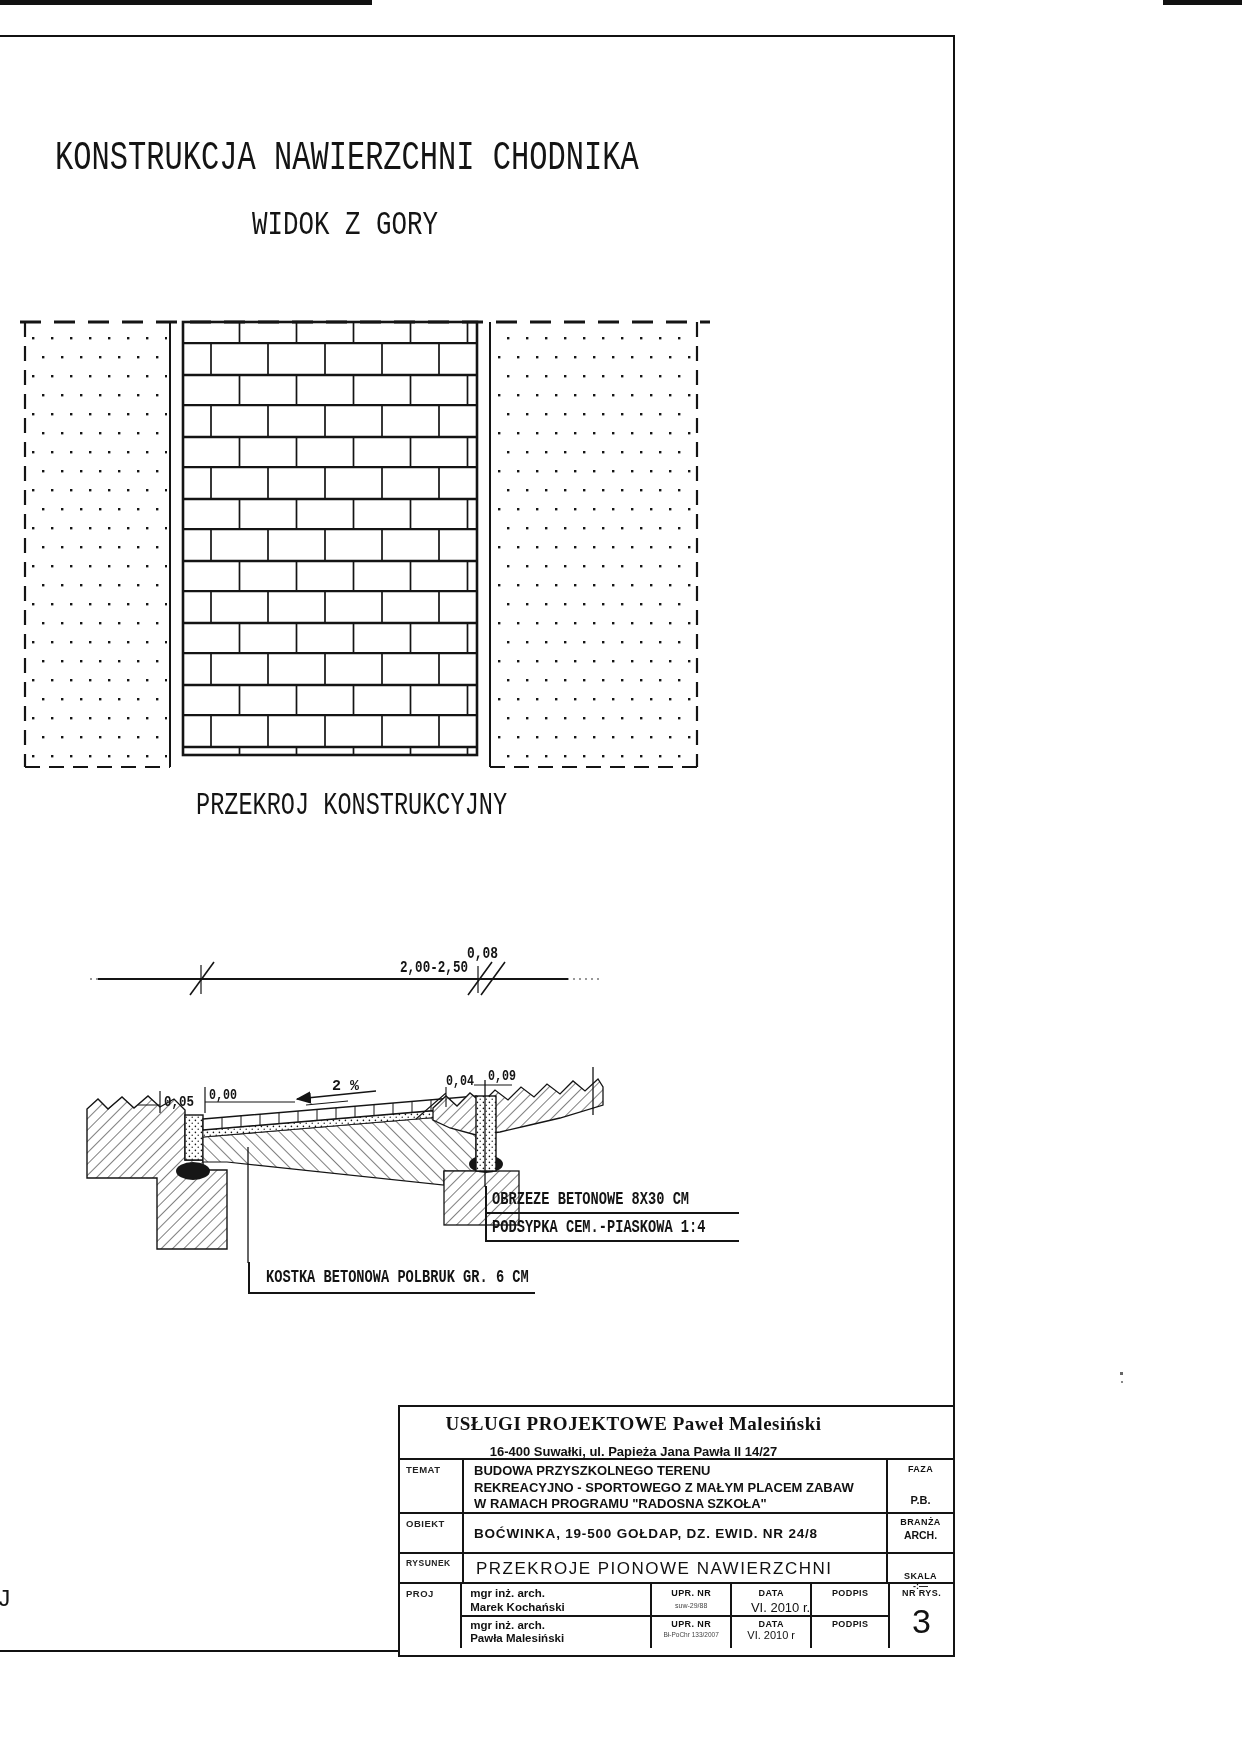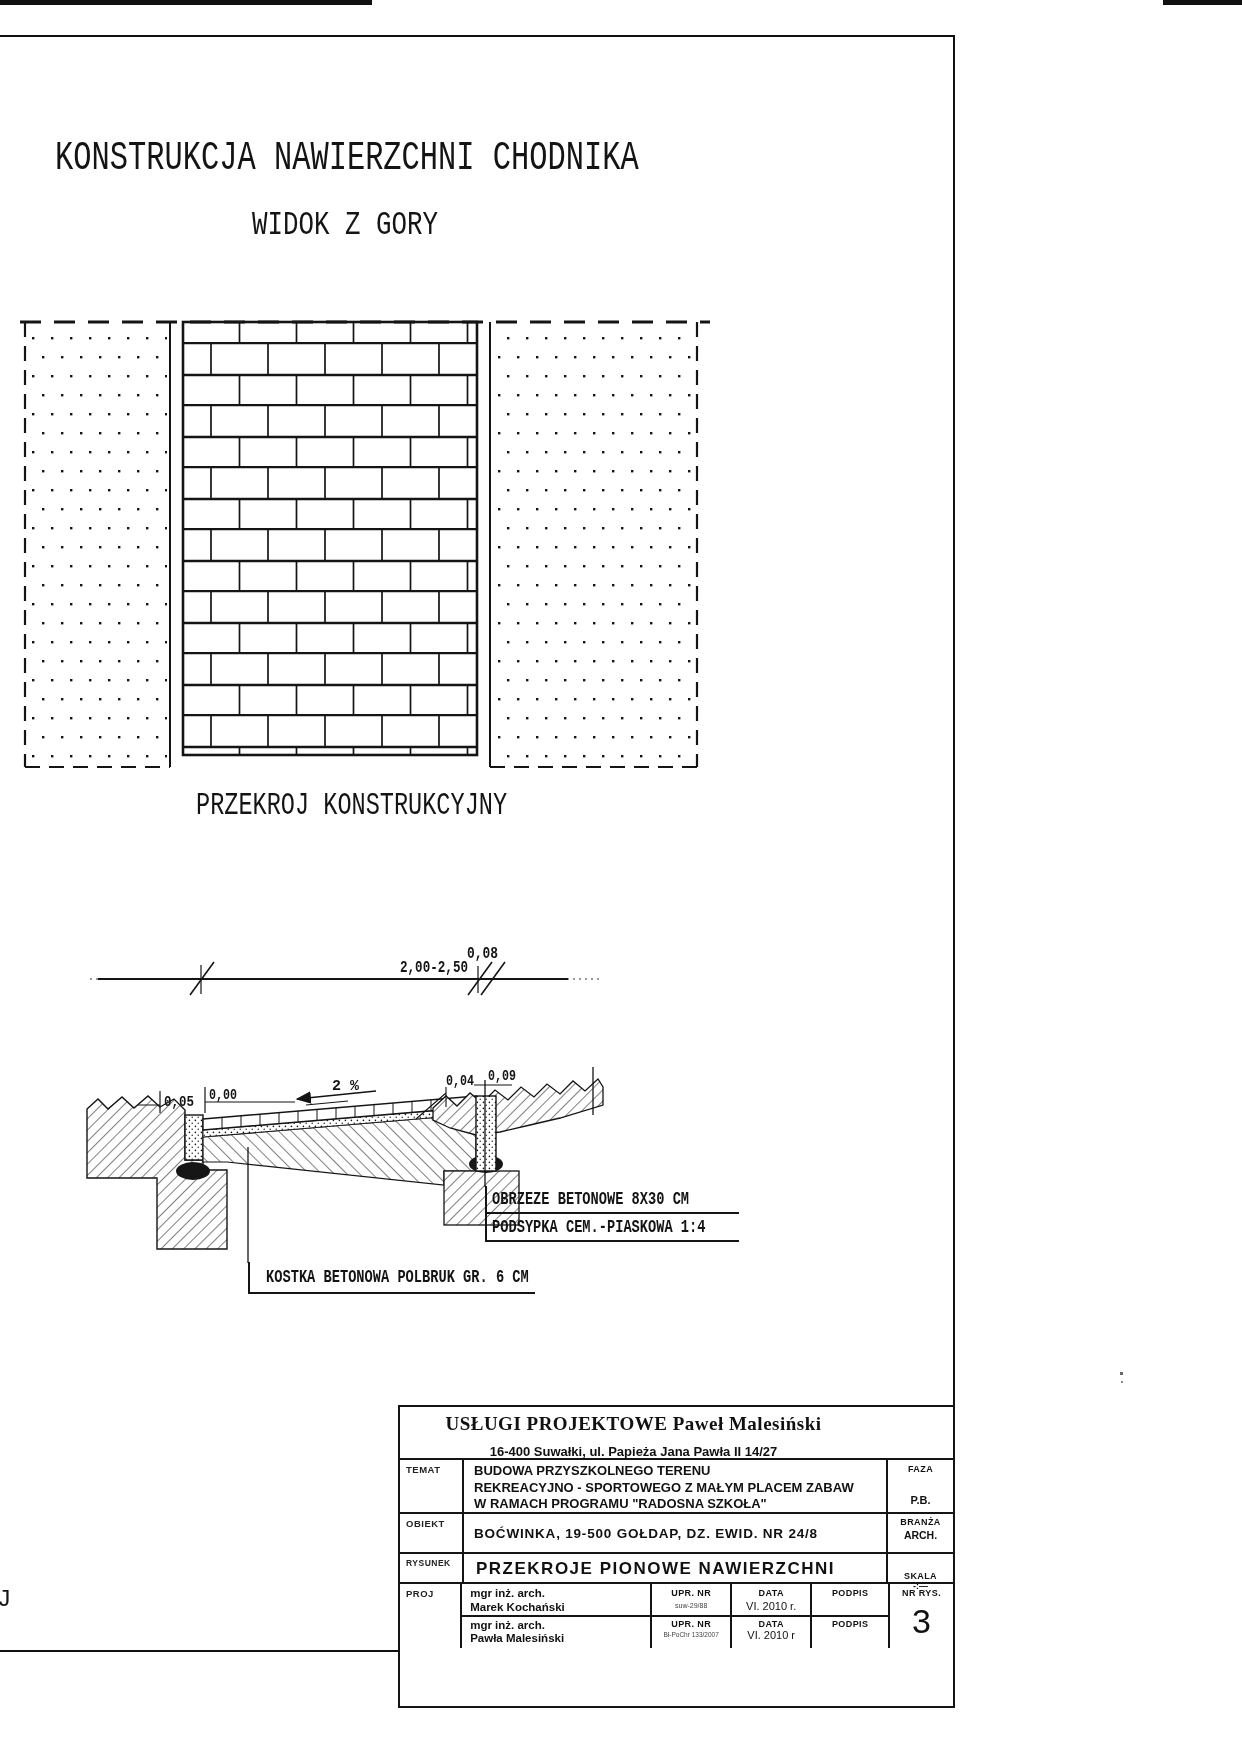--- a/index.html
+++ b/index.html
@@ -8,21 +8,21 @@
   .abs{position:absolute;}
   .ink{background:#111;}
   
   .tw{font-family:"Liberation Mono","DejaVu Sans Mono",monospace;color:#141414;
       white-space:nowrap;transform-origin:left top;}
   .squish{transform:scaleX(.76);}
   .callout-box{position:absolute;border-left:2px solid #141414;}
   .callout-row{border-bottom:2px solid #141414;display:flex;align-items:center;height:26px;}
   .callout-row .tw{font-size:19px;font-weight:bold;transform:scaleX(.72);padding-left:7px;}
   
-  #tblock{position:absolute;left:398px;top:1405px;width:557px;height:303px;
+  #tblock{position:absolute;left:398px;top:1405px;width:557px;height:252px;
           border:2px solid #141414;box-sizing:border-box;background:#fff;}
   .trow{position:relative;display:flex;border-top:2px solid #141414;box-sizing:border-box;}
   .trow:first-child{border-top:none;}
   .tb-label{width:64px;box-sizing:border-box;border-right:2px solid #141414;
             font-size:9.5px;font-weight:bold;letter-spacing:.5px;padding:4px 0 0 6px;color:#222;}
   .tb-right{width:67px;box-sizing:border-box;border-left:2px solid #141414;
             text-align:center;font-weight:bold;}
   .tb-mid{flex:1;box-sizing:border-box;}
   .hdr-company{font-family:"Liberation Serif",serif;font-weight:bold;font-size:19px;
                letter-spacing:.5px;text-align:center;padding:6px 86px 0 0;}
@@ -199,42 +199,42 @@
     <div class="tb-label">OBIEKT</div>
     <div class="tb-mid" style="font-weight:bold;font-size:13.5px;letter-spacing:.8px;padding:12px 0 0 10px;">BOĆWINKA, 19-500 GOŁDAP, DZ. EWID. NR 24/8</div>
     <div class="tb-right">
       <div class="cell-sm" style="padding-top:3px;">BRANŻA</div>
       <div style="font-size:10.5px;padding-top:2px;">ARCH.</div>
     </div>
   </div>
 
   <div class="trow" style="height:30px;">
     <div class="tb-label" style="font-size:8.5px;">RYSUNEK</div>
-    <div class="tb-mid" style="font-weight:bold;font-size:17px;letter-spacing:1.5px;padding:5px 0 0 12px;">PRZEKROJE PIONOWE NAWIERZCHNI</div>
+    <div class="tb-mid" style="font-weight:normal;font-size:17px;letter-spacing:1.5px;padding:5px 0 0 12px;">PRZEKROJE PIONOWE NAWIERZCHNI</div>
     <div class="tb-right">
       <div class="cell-sm" style="padding-top:17px;">SKALA</div>
       <div style="font-size:9px;">-:—</div>
     </div>
   </div>
 
   <div class="trow" style="height:66px;">
     <div class="tb-label">PROJ</div>
     <div class="tb-mid" style="display:flex;flex-direction:column;">
       <div class="staff-row" style="height:36px;">
         <div class="sc" style="width:188px;text-align:left;font-weight:bold;font-size:11.5px;line-height:13.5px;padding:3px 0 0 8px;">
           <div>mgr inż. arch.</div>
           <div>Marek Kochański</div>
         </div>
         <div class="sc" style="width:80px;">
           <div class="cell-sm" style="padding-top:4px;">UPR. NR</div>
           <div style="font-size:7px;color:#444;padding-top:4px;">suw-29/88</div>
         </div>
         <div class="sc" style="width:80px;">
           <div class="cell-sm" style="padding-top:4px;">DATA</div>
-          <div style="font-size:11px;padding-top:2px;">VI. 2010 r.</div>
+          <div style="font-size:13px;padding-top:2px;text-align:right;">VI. 2010 r.</div>
         </div>
         <div class="sc" style="width:78px;">
           <div class="cell-sm" style="padding-top:4px;">PODPIS</div>
         </div>
       </div>
       <div class="staff-row" style="height:30px;">
         <div class="sc" style="width:188px;text-align:left;font-weight:bold;font-size:11.5px;line-height:13px;padding:2px 0 0 8px;">
           <div>mgr inż. arch.</div>
           <div>Pawła Malesiński</div>
         </div>

